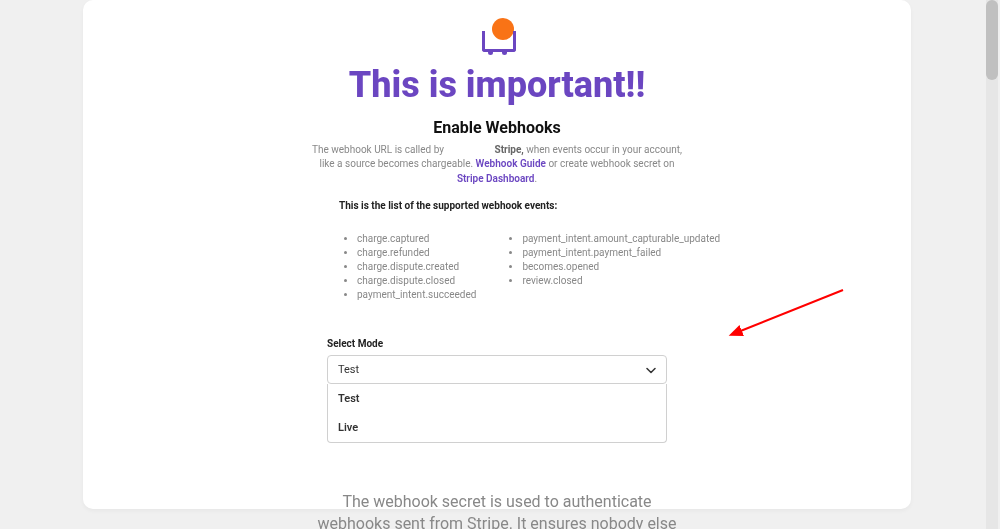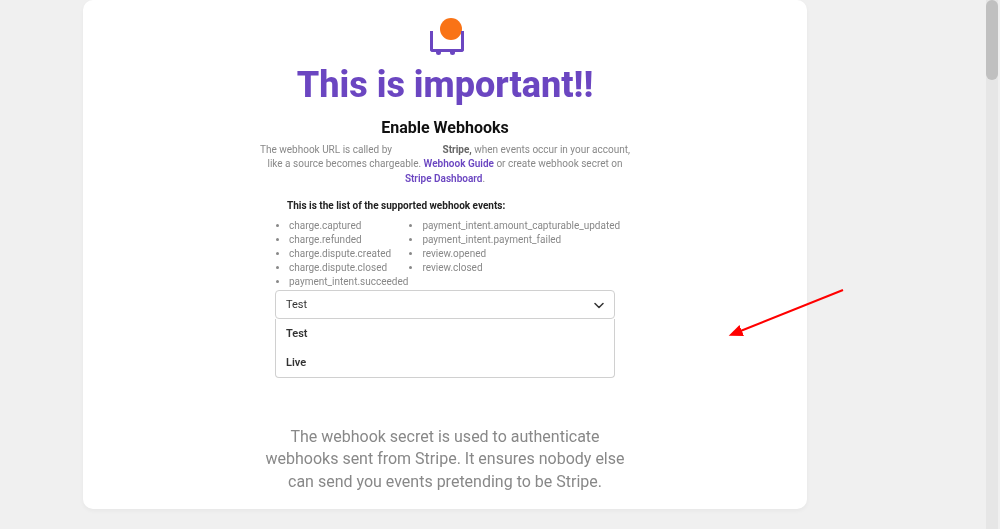--- a/index.html
+++ b/index.html
@@ -1,34 +1,34 @@
 <!DOCTYPE html>
 <html><head>
 <meta charset="utf-8">
 <style>
   html,body{margin:0;padding:0;width:1000px;height:529px;background:#f0f0f0;font-family:-apple-system,BlinkMacSystemFont,"Segoe UI",Roboto,Helvetica,Arial,sans-serif;color:#111;}
   .scroll-track{position:absolute;right:2px;top:0;bottom:0;width:12px;background:#e6e6e6;}
   .scroll-thumb{position:absolute;right:0;left:0;top:0;height:80px;background:#c0c0c0;border-radius:6px;}
-  .card{position:absolute;left:83px;top:0;width:724px;bottom:20px;background:#fff;border-radius:10px;box-shadow:0 2px 4px rgba(0,0,0,0.04);padding-top:18px;}
+  .card{position:absolute;left:83px;top:0;width:828px;bottom:20px;background:#fff;border-radius:10px;box-shadow:0 2px 4px rgba(0,0,0,0.04);padding-top:18px;}
   .logo{width:34px;height:34px;margin:0 auto 14px;position:relative;}
   .logo .cart{position:absolute;left:2px;bottom:0;width:28px;height:18px;border:3px solid #6b46c1;border-top:none;border-radius:0 0 3px 3px;}
   .logo .cart:after{content:"";position:absolute;left:3px;bottom:-6px;width:5px;height:5px;background:#6b46c1;border-radius:50%;box-shadow:14px 0 0 #6b46c1;}
   .logo .bubble{position:absolute;right:0;top:0;width:22px;height:22px;background:#f97316;border-radius:50%;}
   h1.title{margin:0;text-align:center;font-size:36px;font-weight:800;color:#6b46c1;line-height:1.1;}
   h2.subtitle{margin:12px 0 4px;text-align:center;font-size:16px;font-weight:700;color:#111;}
   .webhook-url{margin:6px 0 4px;text-align:center;font-size:13.5px;font-weight:700;color:#111;}
   .webhook-url .url{color:#555;font-weight:700;}
   .desc{margin:6px auto 0;text-align:center;font-size:10px;color:#888;max-width:380px;line-height:1.45;}
   .desc .bold{font-weight:700;color:#666;padding-left:48px;}
   .desc .link{color:#6b46c1;font-weight:600;}
   .inner{width:340px;margin:14px auto 0;}
   .list-title{font-size:10px;font-weight:700;color:#222;margin:6px 12px 6px;}
   .cols{display:flex;}
   .col{flex:1;}
-  ul.events{margin:0;padding-left:14px;}
+  ul.events{margin:16px;padding-left:14px;}
   ul.events li{font-size:10px;color:#888;margin:3px 0;list-style:disc;}
   .label{font-size:10px;font-weight:700;color:#222;margin:22px 0 6px;}
   .select{position:relative;border:1px solid #d0d0d0;border-radius:4px;background:#fff;}
   .select-val{font-size:11px;color:#333;padding:7px 10px;}
   .chev{position:absolute;right:10px;top:50%;transform:translateY(-50%);}
   .dropdown{border:1px solid #d0d0d0;border-top:none;border-radius:0 0 4px 4px;background:#fff;}
   .dropdown .opt{font-size:11px;font-weight:600;color:#333;padding:8px 10px;cursor:pointer;}
   .note{margin:48px auto 0;text-align:center;font-size:16px;color:#888;max-width:370px;line-height:1.4;}
   .arrow{position:absolute;pointer-events:none;}
 </style>
@@ -62,26 +62,27 @@
             <li>charge.refunded</li>
             <li>charge.dispute.created</li>
             <li>charge.dispute.closed</li>
             <li>payment_intent.succeeded</li>
           </ul>
       </div>
       <div class="col">
         <ul class="events" id="ev-right">
             <li>payment_intent.amount_capturable_updated</li>
             <li>payment_intent.payment_failed</li>
-            <li>review.opened</li>
+            <li>becomes.opened</li>
             <li>review.closed</li>
           </ul>
       </div>
     </div>
 
+    <div class="label">Select Mode</div>
     <div class="select">
       <div class="select-val">Test</div>
       <span class="chev">
         <svg width="10" height="10" viewBox="0 0 10 10">
             <path d="M1 3 L5 7 L9 3" stroke="#333" stroke-width="1.5" fill="none" stroke-linecap="round" stroke-linejoin="round"></path>
           </svg>
       </span>
     </div>
     <div class="dropdown" id="opts">
         <div class="opt">Test</div>

